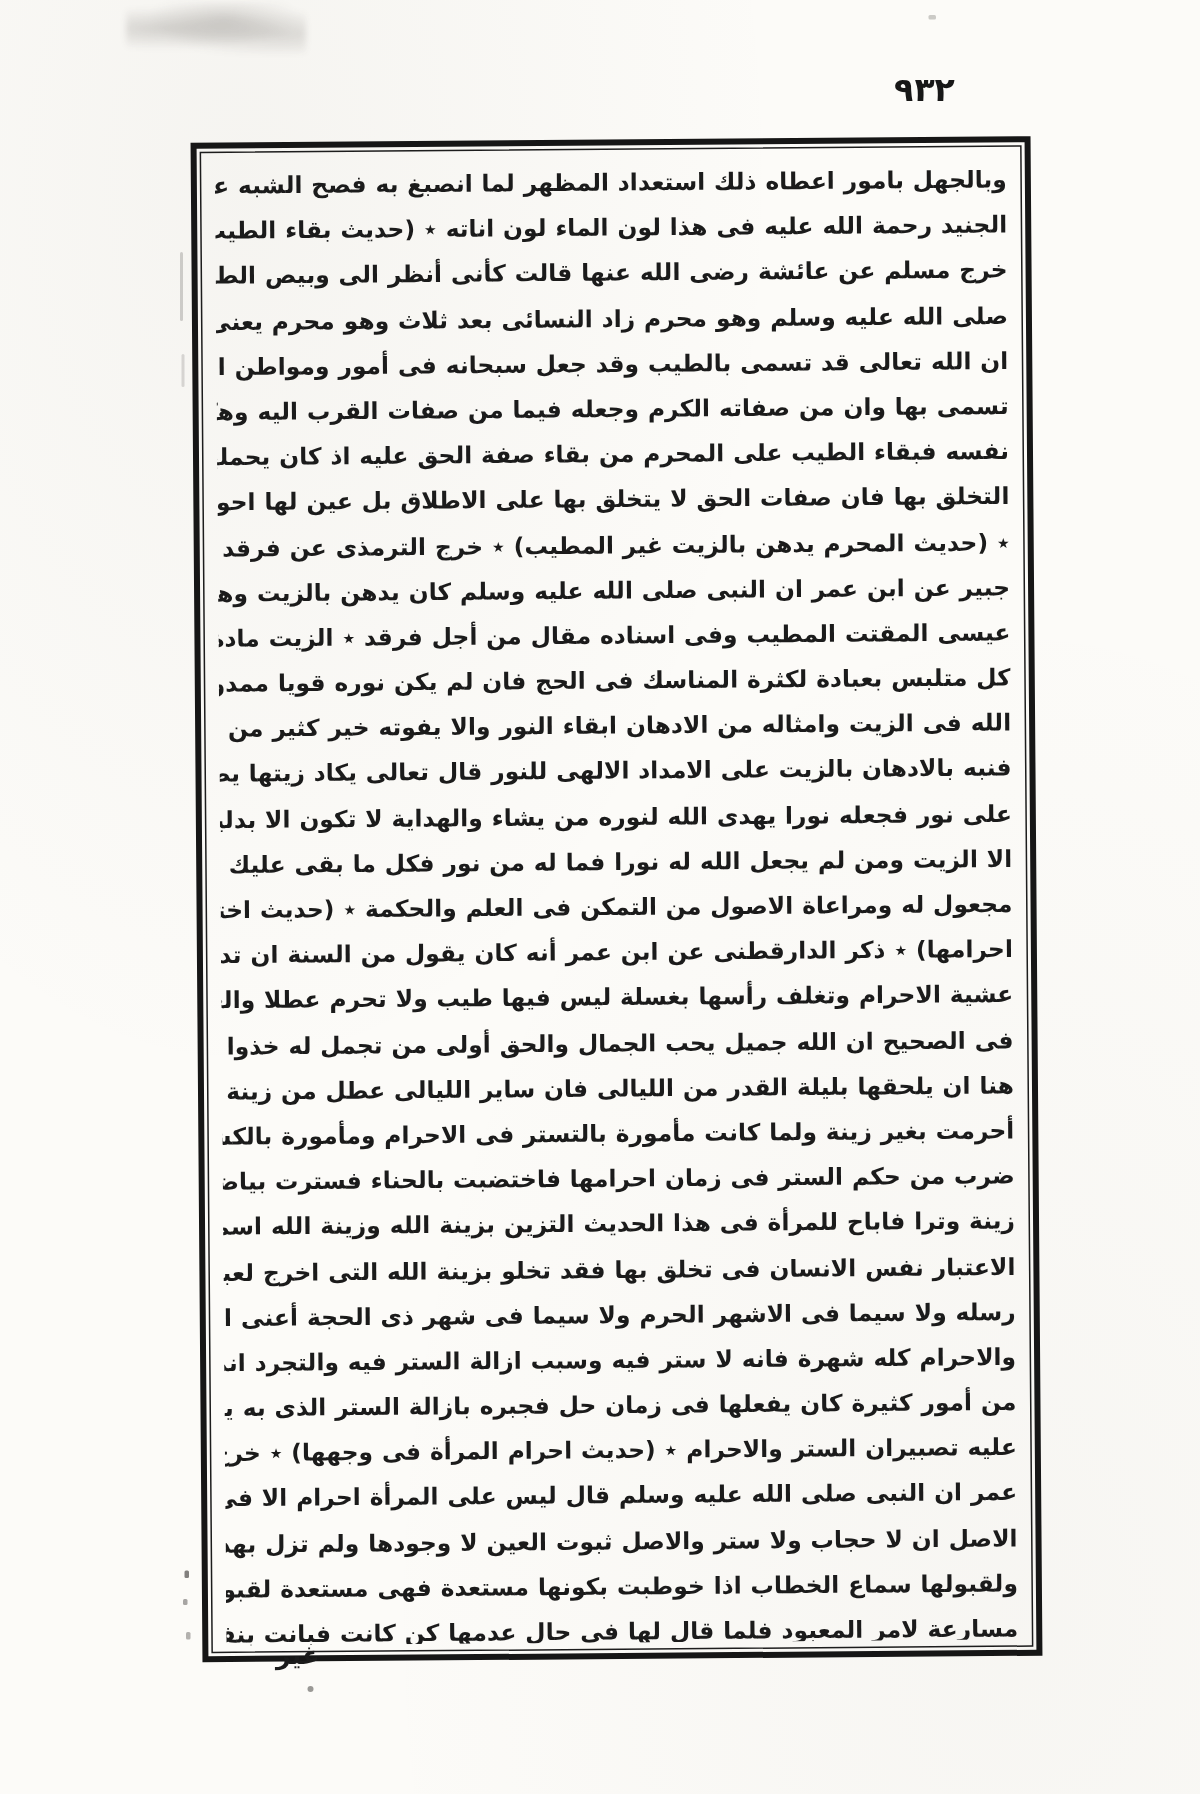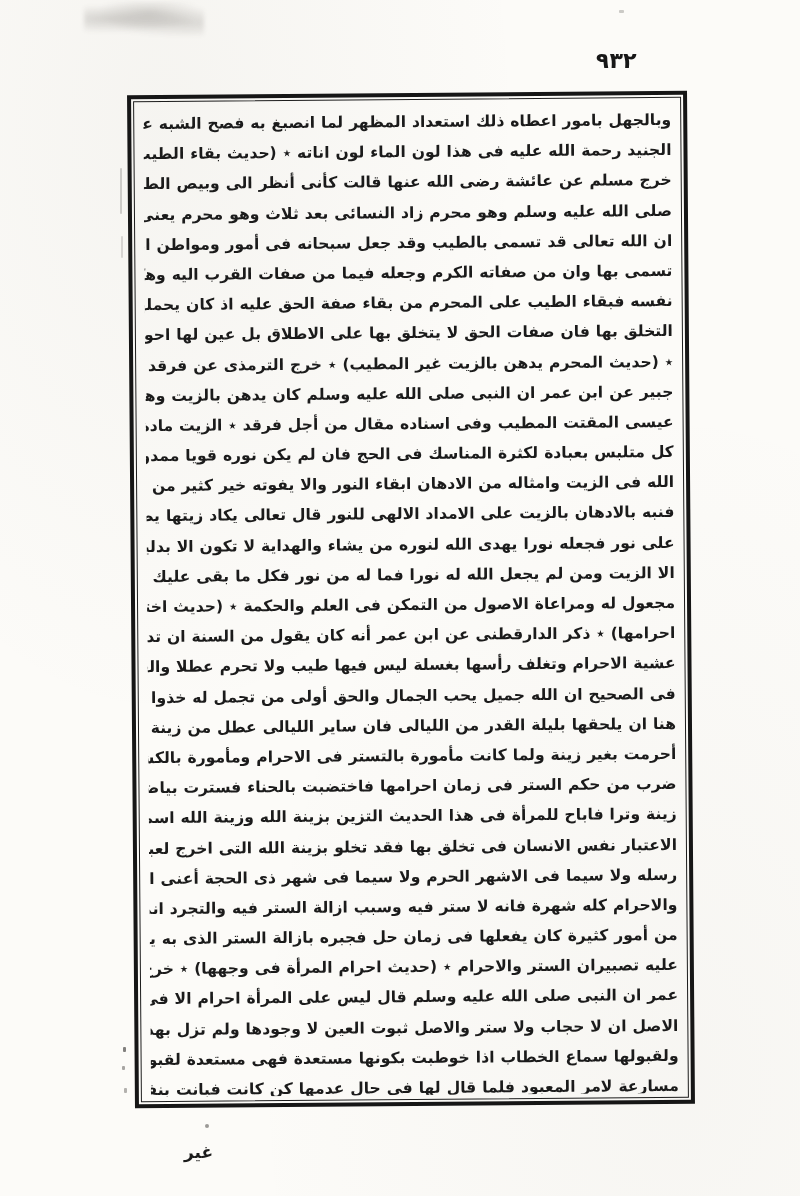--- a/index.html
+++ b/index.html
@@ -38,21 +38,21 @@
   .text-block{width:100%;height:100%;overflow:hidden;}
   .line{
     height:30.2px;line-height:30.2px;
     font-size:15.6px;font-weight:bold;color:#1b1b1b;
     white-space:nowrap;overflow:hidden;
     text-align:justify;text-align-last:justify;
     -moz-text-align-last:justify;
     word-spacing:0.5px;
   }
   .catchword{
-    position:absolute;left:184px;top:1142px;
+    position:absolute;left:184px;top:1094px;
     font-size:17px;font-weight:bold;color:#1b1b1b;
     direction:rtl;
   }
   .smudge-top{
     position:absolute;left:84px;top:2px;width:120px;height:34px;
     background:
       radial-gradient(ellipse at 20% 50%, rgba(60,55,50,0.35), transparent 60%),
       radial-gradient(ellipse at 55% 30%, rgba(60,55,50,0.28), transparent 55%),
       radial-gradient(ellipse at 85% 60%, rgba(60,55,50,0.3), transparent 55%);
     filter:blur(2px);

